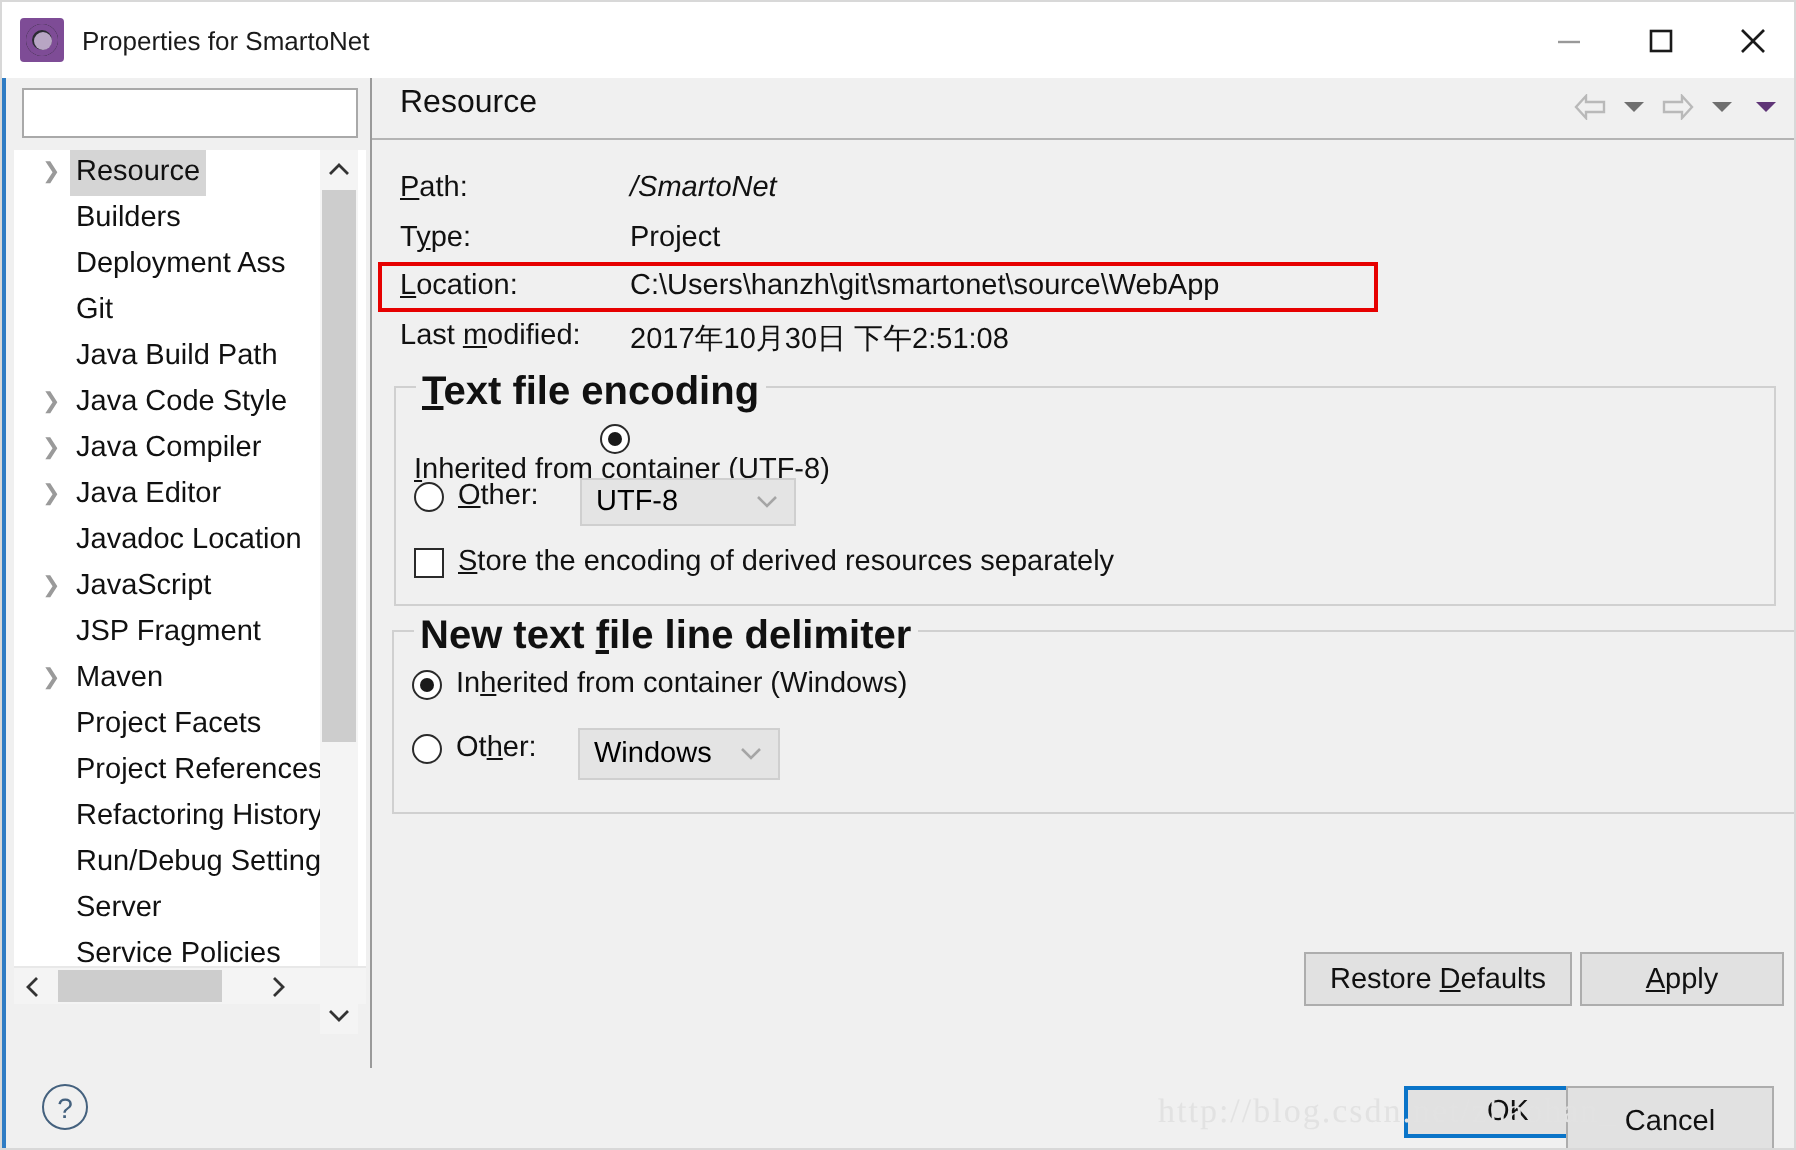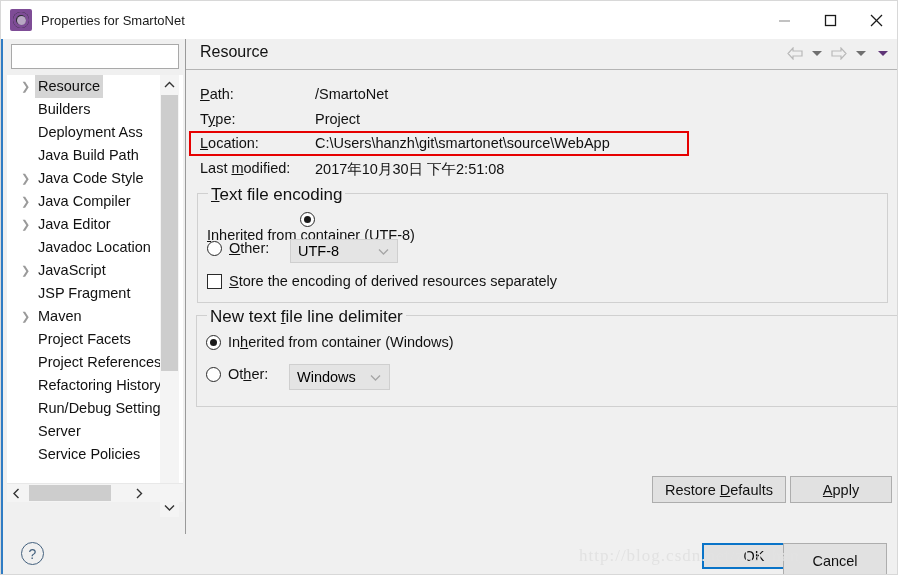--- a/index.html
+++ b/index.html
@@ -246,23 +246,24 @@
     position: absolute;
     border: 1px solid #d0d0d0;
     box-sizing: border-box;
     background: transparent;
   }
   .group-title {
     position: absolute;
     top: -9px; left: 10px;
     background: #f0f0f0;
     padding: 0 3px;
-    font-size: 17px;
+    font-size: 20px;
     color: #111111;
     white-space: nowrap;
+    font-weight: bold;
   }
   .radio-row, .check-row {
     position: absolute;
     display: flex;
     align-items: center;
     font-size: 14.5px;
     color: #111111;
     white-space: nowrap;
   }
   .radio {
@@ -386,20 +387,21 @@
       </div>
     </div>
   </div>
 
   <div class="left-panel">
     <input class="filter-box" type="text" value="" placeholder="" style="">
     <div class="tree" id="tree">
         <div class="tree-item selected"><span class="arrow">❯</span><span class="lbl">Resource</span></div>
         <div class="tree-item"><span class="lbl">Builders</span></div>
         <div class="tree-item"><span class="lbl">Deployment Ass</span></div>
+        <div class="tree-item"><span class="lbl">Git</span></div>
         <div class="tree-item"><span class="lbl">Java Build Path</span></div>
         <div class="tree-item"><span class="arrow">❯</span><span class="lbl">Java Code Style</span></div>
         <div class="tree-item"><span class="arrow">❯</span><span class="lbl">Java Compiler</span></div>
         <div class="tree-item"><span class="arrow">❯</span><span class="lbl">Java Editor</span></div>
         <div class="tree-item"><span class="lbl">Javadoc Location</span></div>
         <div class="tree-item"><span class="arrow">❯</span><span class="lbl">JavaScript</span></div>
         <div class="tree-item"><span class="lbl">JSP Fragment</span></div>
         <div class="tree-item"><span class="arrow">❯</span><span class="lbl">Maven</span></div>
         <div class="tree-item"><span class="lbl">Project Facets</span></div>
         <div class="tree-item"><span class="lbl">Project References</span></div>
@@ -460,21 +462,21 @@
             <span class="caret"></span>
           </div>
         <div class="nav-ic">
             <span class="caret purple"></span>
           </div>
       </div>
     </div>
 
     <div class="field-row" style="left:14px; top:47px;">
       <span class="field-label"><u class="acc">P</u>ath:</span>
-      <span class="field-value" style="left:115px;">/SmartoNet</span>
+      <span class="field-value" style="left:115px;font-style:italic;">/SmartoNet</span>
     </div>
     <div class="field-row" style="left:14px; top:72px;">
       <span class="field-label">T<u class="acc">y</u>pe:</span>
       <span class="field-value" style="left:115px;">Project</span>
     </div>
     <div class="field-row" style="left:14px; top:96px;">
       <span class="field-label"><u class="acc">L</u>ocation:</span>
       <span class="field-value" style="left:115px;">C:\Users\hanzh\git\smartonet\source\WebApp</span>
     </div>
     <div class="redbox"></div>

